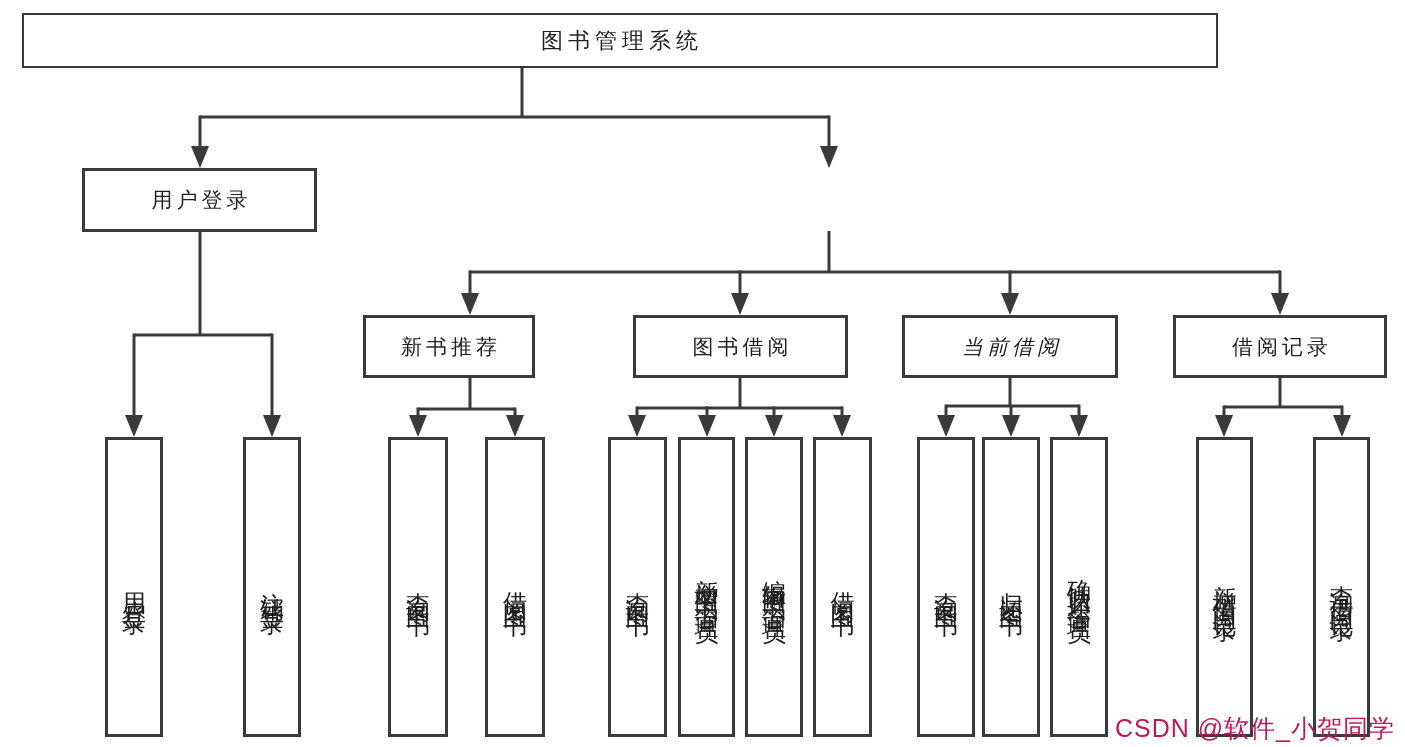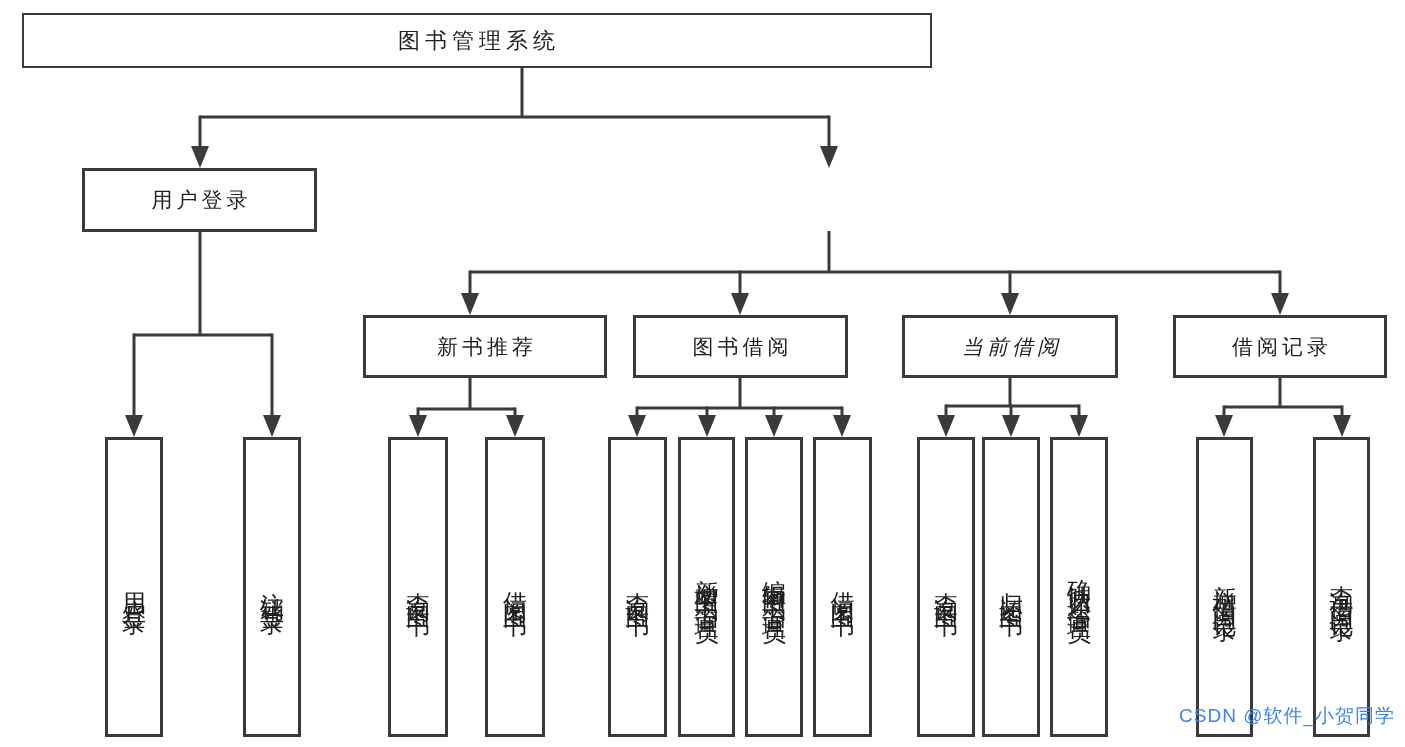--- a/index.html
+++ b/index.html
@@ -50,24 +50,24 @@
     text-orientation: mixed;
     font-size: 24px;
     letter-spacing: 7px;
     line-height: 1;
     white-space: nowrap;
     color: #1f1f1f;
   }
   .watermark {
     position: absolute;
     right: 10px;
-    bottom: 18px;
-    font-size: 19px;
+    bottom: 2px;
+    font-size: 25px;
     letter-spacing: 1px;
-    color: #3b82f6;
+    color: #be185d;
     z-index: 3;
     white-space: nowrap;
   }
 </style>
 </head>
 <body>
 
 <div id="canvas">
 
   <svg id="connectors" viewBox="0 0 1405 747" xmlns="http://www.w3.org/2000/svg">
@@ -136,29 +136,29 @@
 
       <polygon points="937,415 955,415 946,437"></polygon>
       <polygon points="1002,415 1020,415 1011,437"></polygon>
       <polygon points="1070,415 1088,415 1079,437"></polygon>
 
       <polygon points="1215,415 1233,415 1224,437"></polygon>
       <polygon points="1333,415 1351,415 1342,437"></polygon>
     </g>
   </svg>
 
-  <div class="node root" style="left:22px; top:13px; width:910px; height:55px;justify-content:center;">
+  <div class="node root" style="left:22px; top:13px; width:1196px; height:55px;justify-content:center;">
     <span class="hlabel">图书管理系统</span>
   </div>
 
   <div class="node" style="left:82px; top:168px; width:235px; height:64px;">
     <span class="hlabel">用户登录</span>
   </div>
 
-  <div class="node" style="left:363px; top:315px; width:244px; height:63px;align-items:center;">
+  <div class="node" style="left:363px; top:315px; width:172px; height:63px;align-items:center;">
     <span class="hlabel">新书推荐</span>
   </div>
   <div class="node" style="left:633px; top:315px; width:215px; height:63px;">
     <span class="hlabel">图书借阅</span>
   </div>
   <div class="node" style="left:902px; top:315px; width:216px; height:63px;font-style:italic;">
     <span class="hlabel">当前借阅</span>
   </div>
   <div class="node" style="left:1173px; top:315px; width:214px; height:63px;text-align:right;">
     <span class="hlabel">借阅记录</span>

